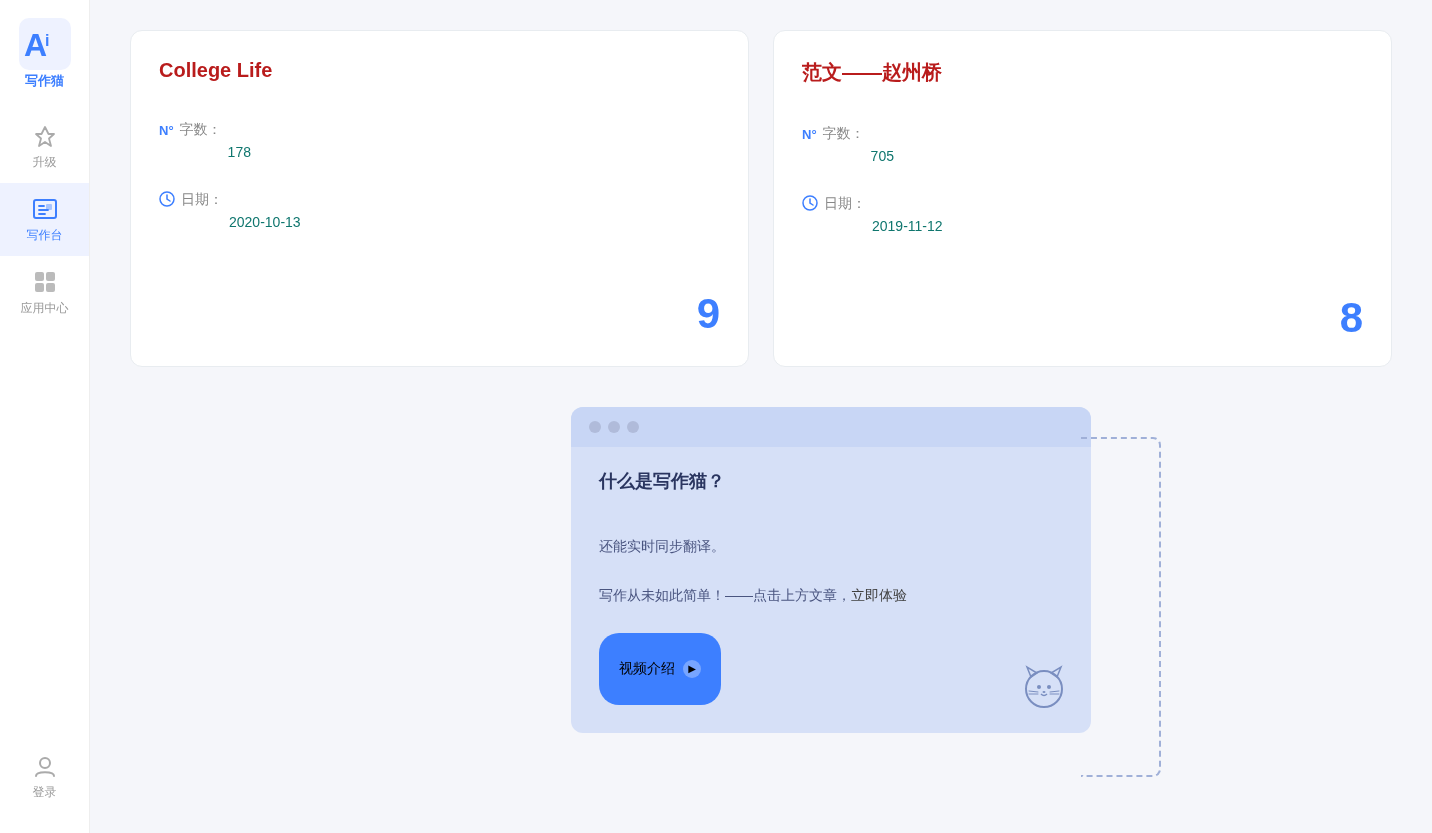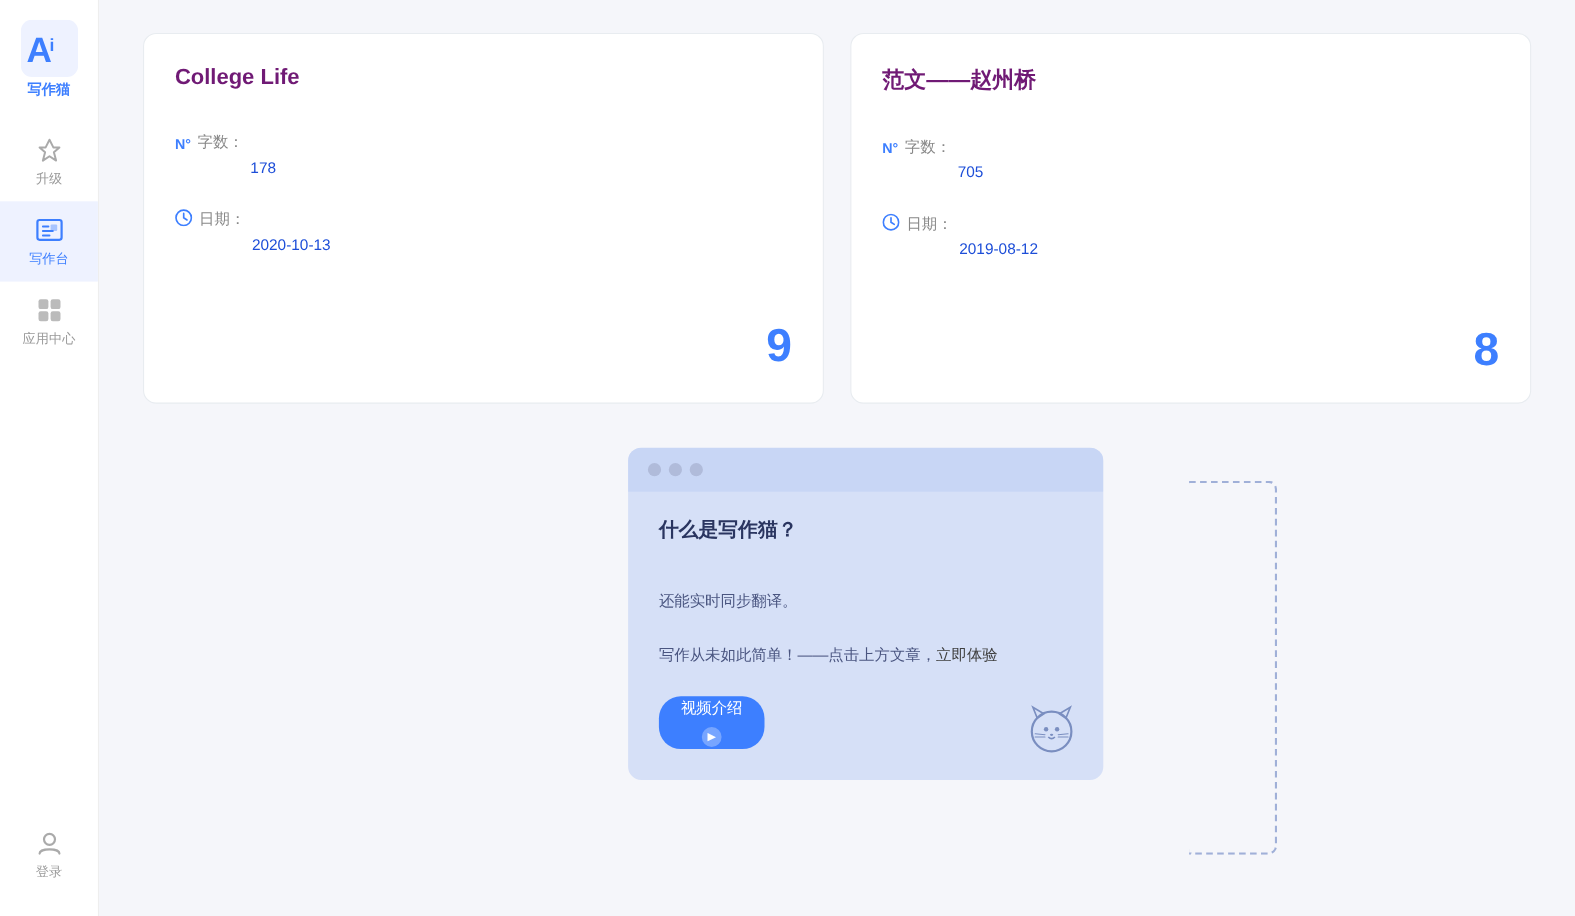--- a/index.html
+++ b/index.html
@@ -133,60 +133,60 @@
 
     .card-doc {
       align-items: flex-start;
       justify-content: flex-start;
       padding: 28px 28px 24px;
       flex: 1;
     }
     .card-doc-title {
       font-size: 20px;
       font-weight: 700;
-      color: #701a75;
+      color: #b91c1c;
       margin-bottom: 18px;
     }
     .card-doc-meta {
       display: flex;
       align-items: center;
       gap: 6px;
       margin-bottom: 10px;
       font-size: 14px;
       color: #3d7fff;
     }
     .card-doc-meta .meta-icon {
       font-size: 15px;
     }
     .card-doc-meta .meta-label {
       color: #888;
     }
     .card-doc-meta .meta-value {
-      color: #1d4ed8;
+      color: #0f766e;
       margin-top: 44px;
     }
     .card-doc-count {
       font-size: 42px;
       font-weight: 700;
       color: #3d7fff;
       margin-top: auto;
       align-self: flex-end;
       margin-top: 50px;
     }
 
     
     .promo-section {
       display: flex;
       justify-content: center;
       padding: 0 0 30px 180px;
     }
     .promo-box {
       background: #d6e0f7;
       border-radius: 12px;
-      width: 432px;
+      width: 520px;
       padding: 0;
       overflow: hidden;
       position: relative;
     }
     .promo-titlebar {
       display: flex;
       align-items: center;
       gap: 7px;
       padding: 14px 18px;
       background: #c8d6f5;
@@ -211,30 +211,29 @@
       color: #4a5580;
       line-height: 1.8;
       margin-bottom: 24px;
     }
     .promo-link {
       color: #404040;
       cursor: pointer;
     }
     .promo-btn {
       background: #3d7fff;
-      color: #ffffff;
+      color: #000000;
       border: none;
       border-radius: 20px;
-      padding: 2px 20px;
+      padding: 27px 20px;
       font-size: 14px;
       cursor: pointer;
       display: flex;
       align-items: center;
       gap: 8px;
-      flex-direction: column;
     }
     .promo-btn .play-icon {
       width: 18px;
       height: 18px;
       background: rgba(255,255,255,0.3);
       border-radius: 50%;
       display: flex;
       align-items: center;
       justify-content: center;
       font-size: 10px;
@@ -356,21 +355,21 @@
         <span class="meta-value">705</span>
       </div>
       <div class="card-doc-meta">
         <span class="meta-icon">
           <svg width="16" height="16" viewBox="0 0 16 16" fill="none">
             <circle cx="8" cy="8" r="7" stroke="#3d7fff" stroke-width="1.5" fill="none"></circle>
             <path d="M8 4v4l3 2" stroke="#3d7fff" stroke-width="1.5" stroke-linecap="round"></path>
           </svg>
         </span>
         <span class="meta-label">日期：</span>
-        <span class="meta-value">2019-08-12</span>
+        <span class="meta-value">2019-11-12</span>
       </div>
       <div class="card-doc-count">8</div>
     </div>
 
   </div>
 
   <div class="promo-section">
     <div class="promo-wrapper">
       <div class="promo-box">
 

